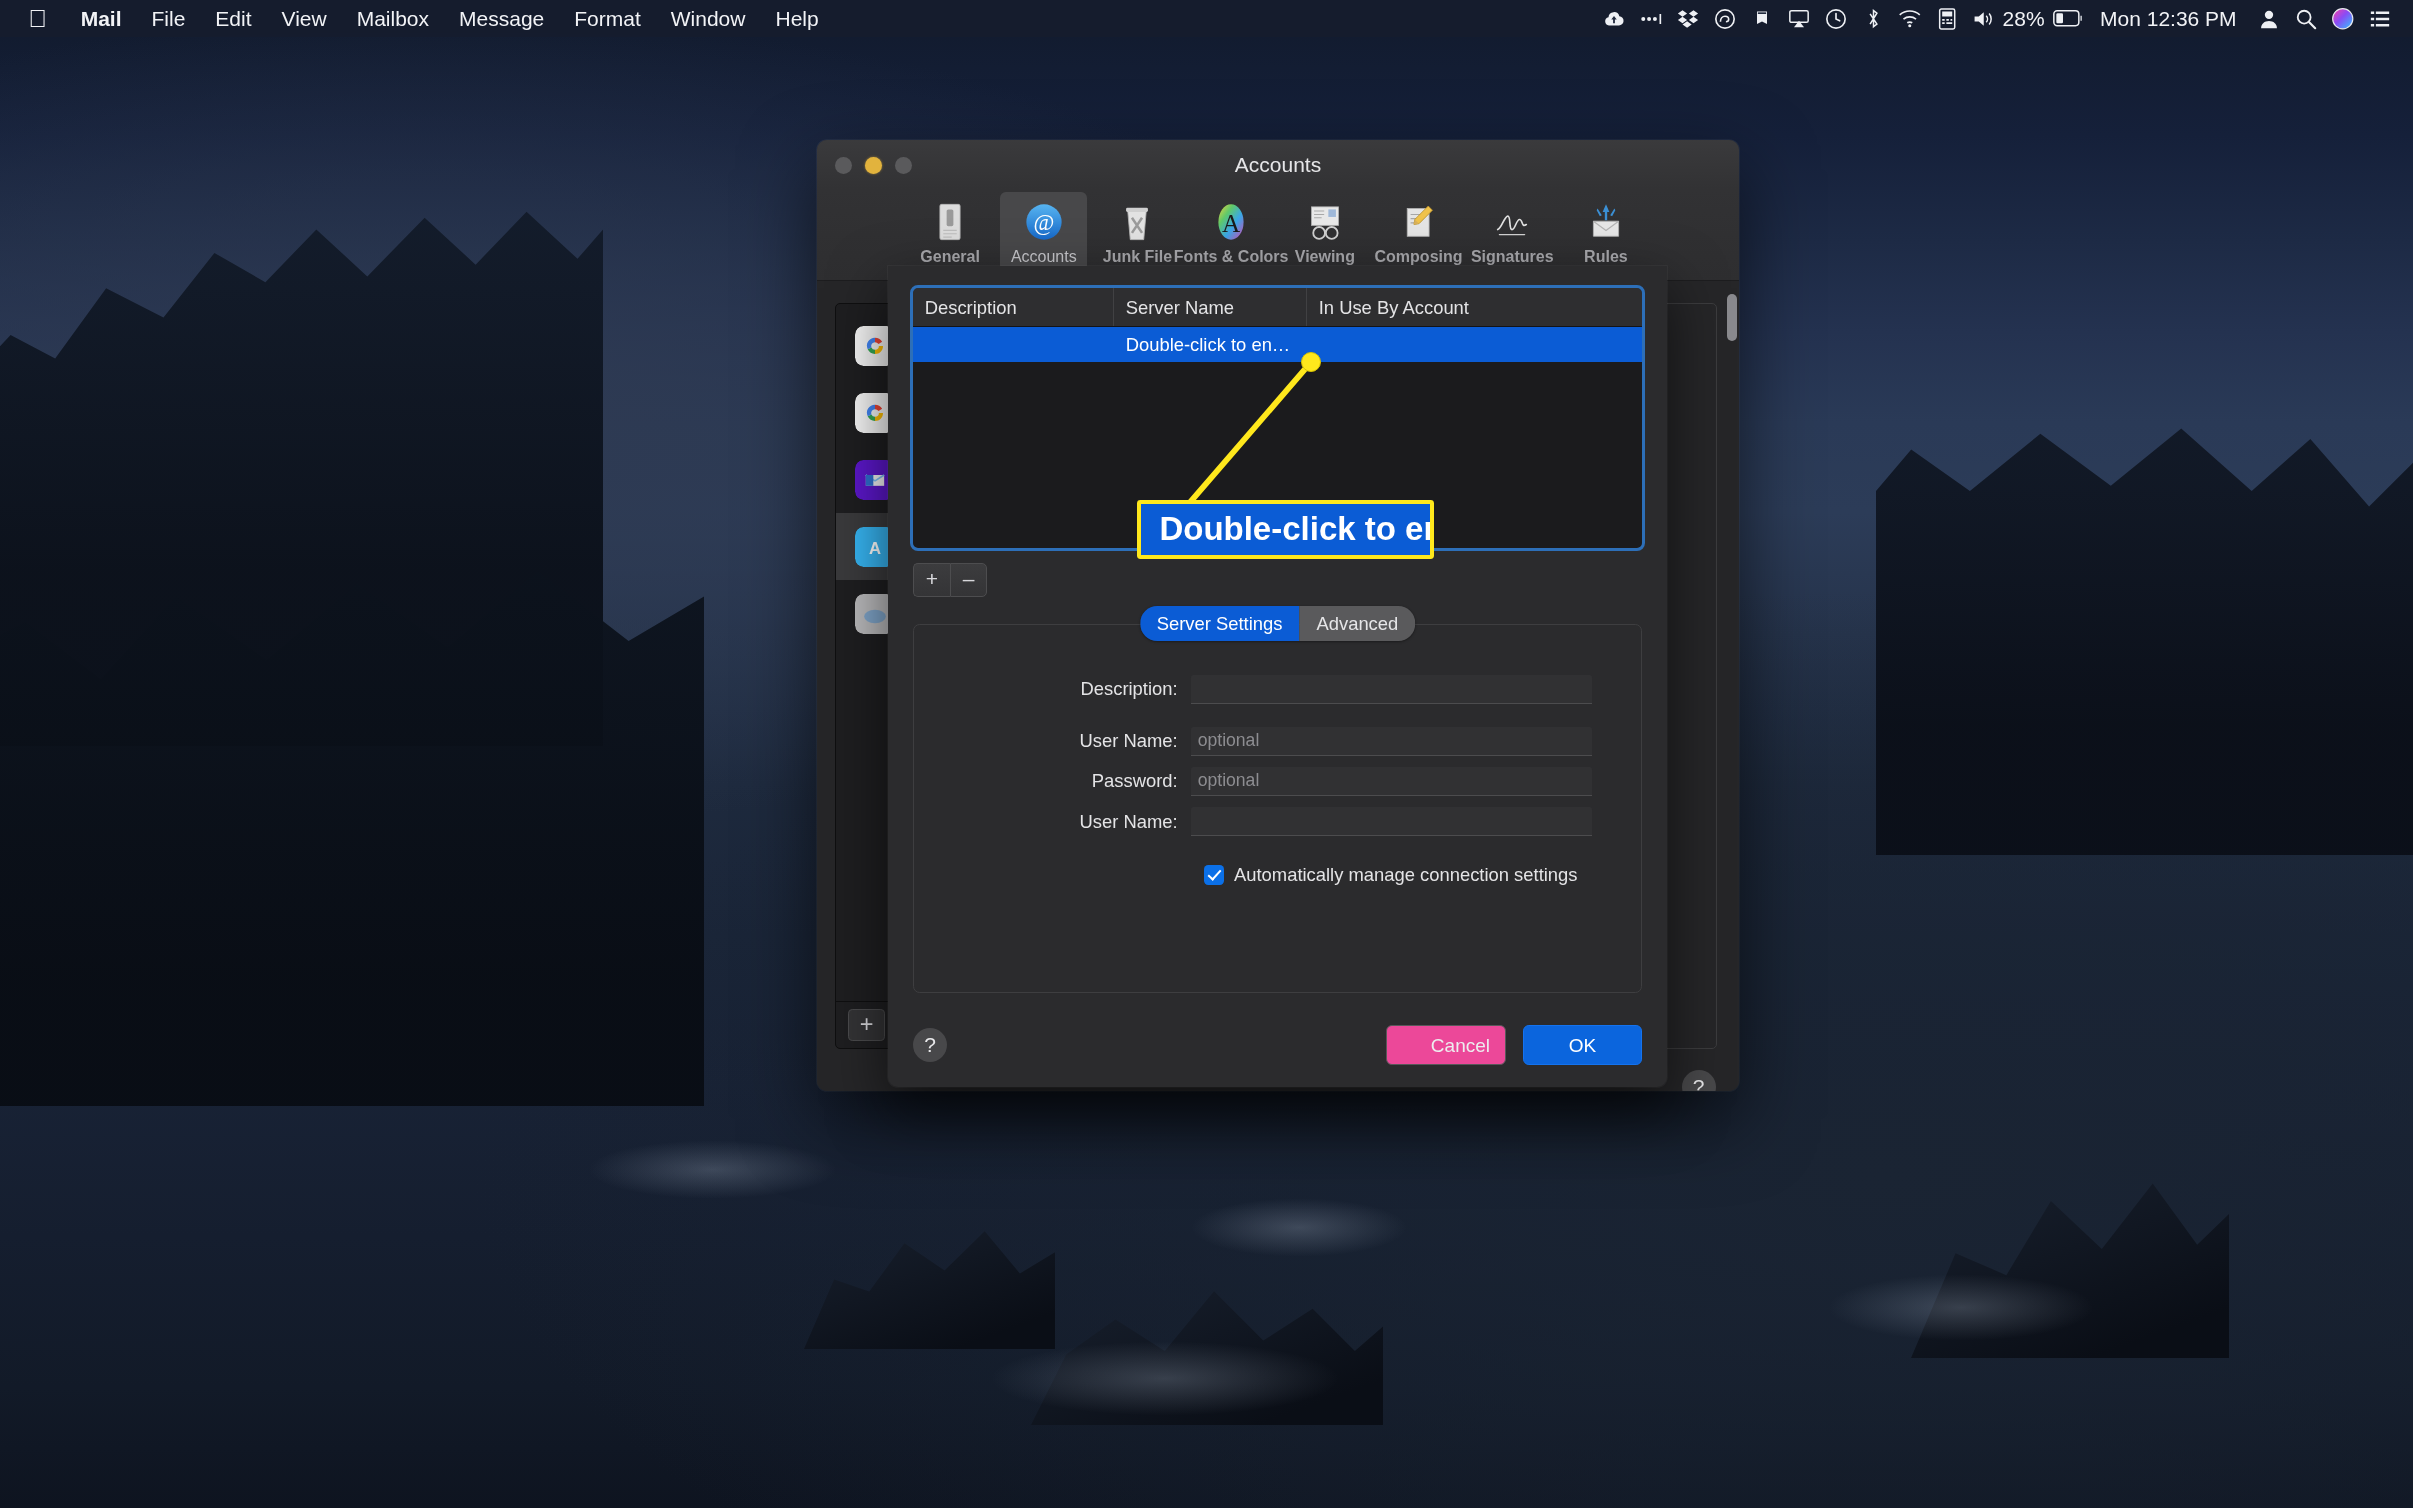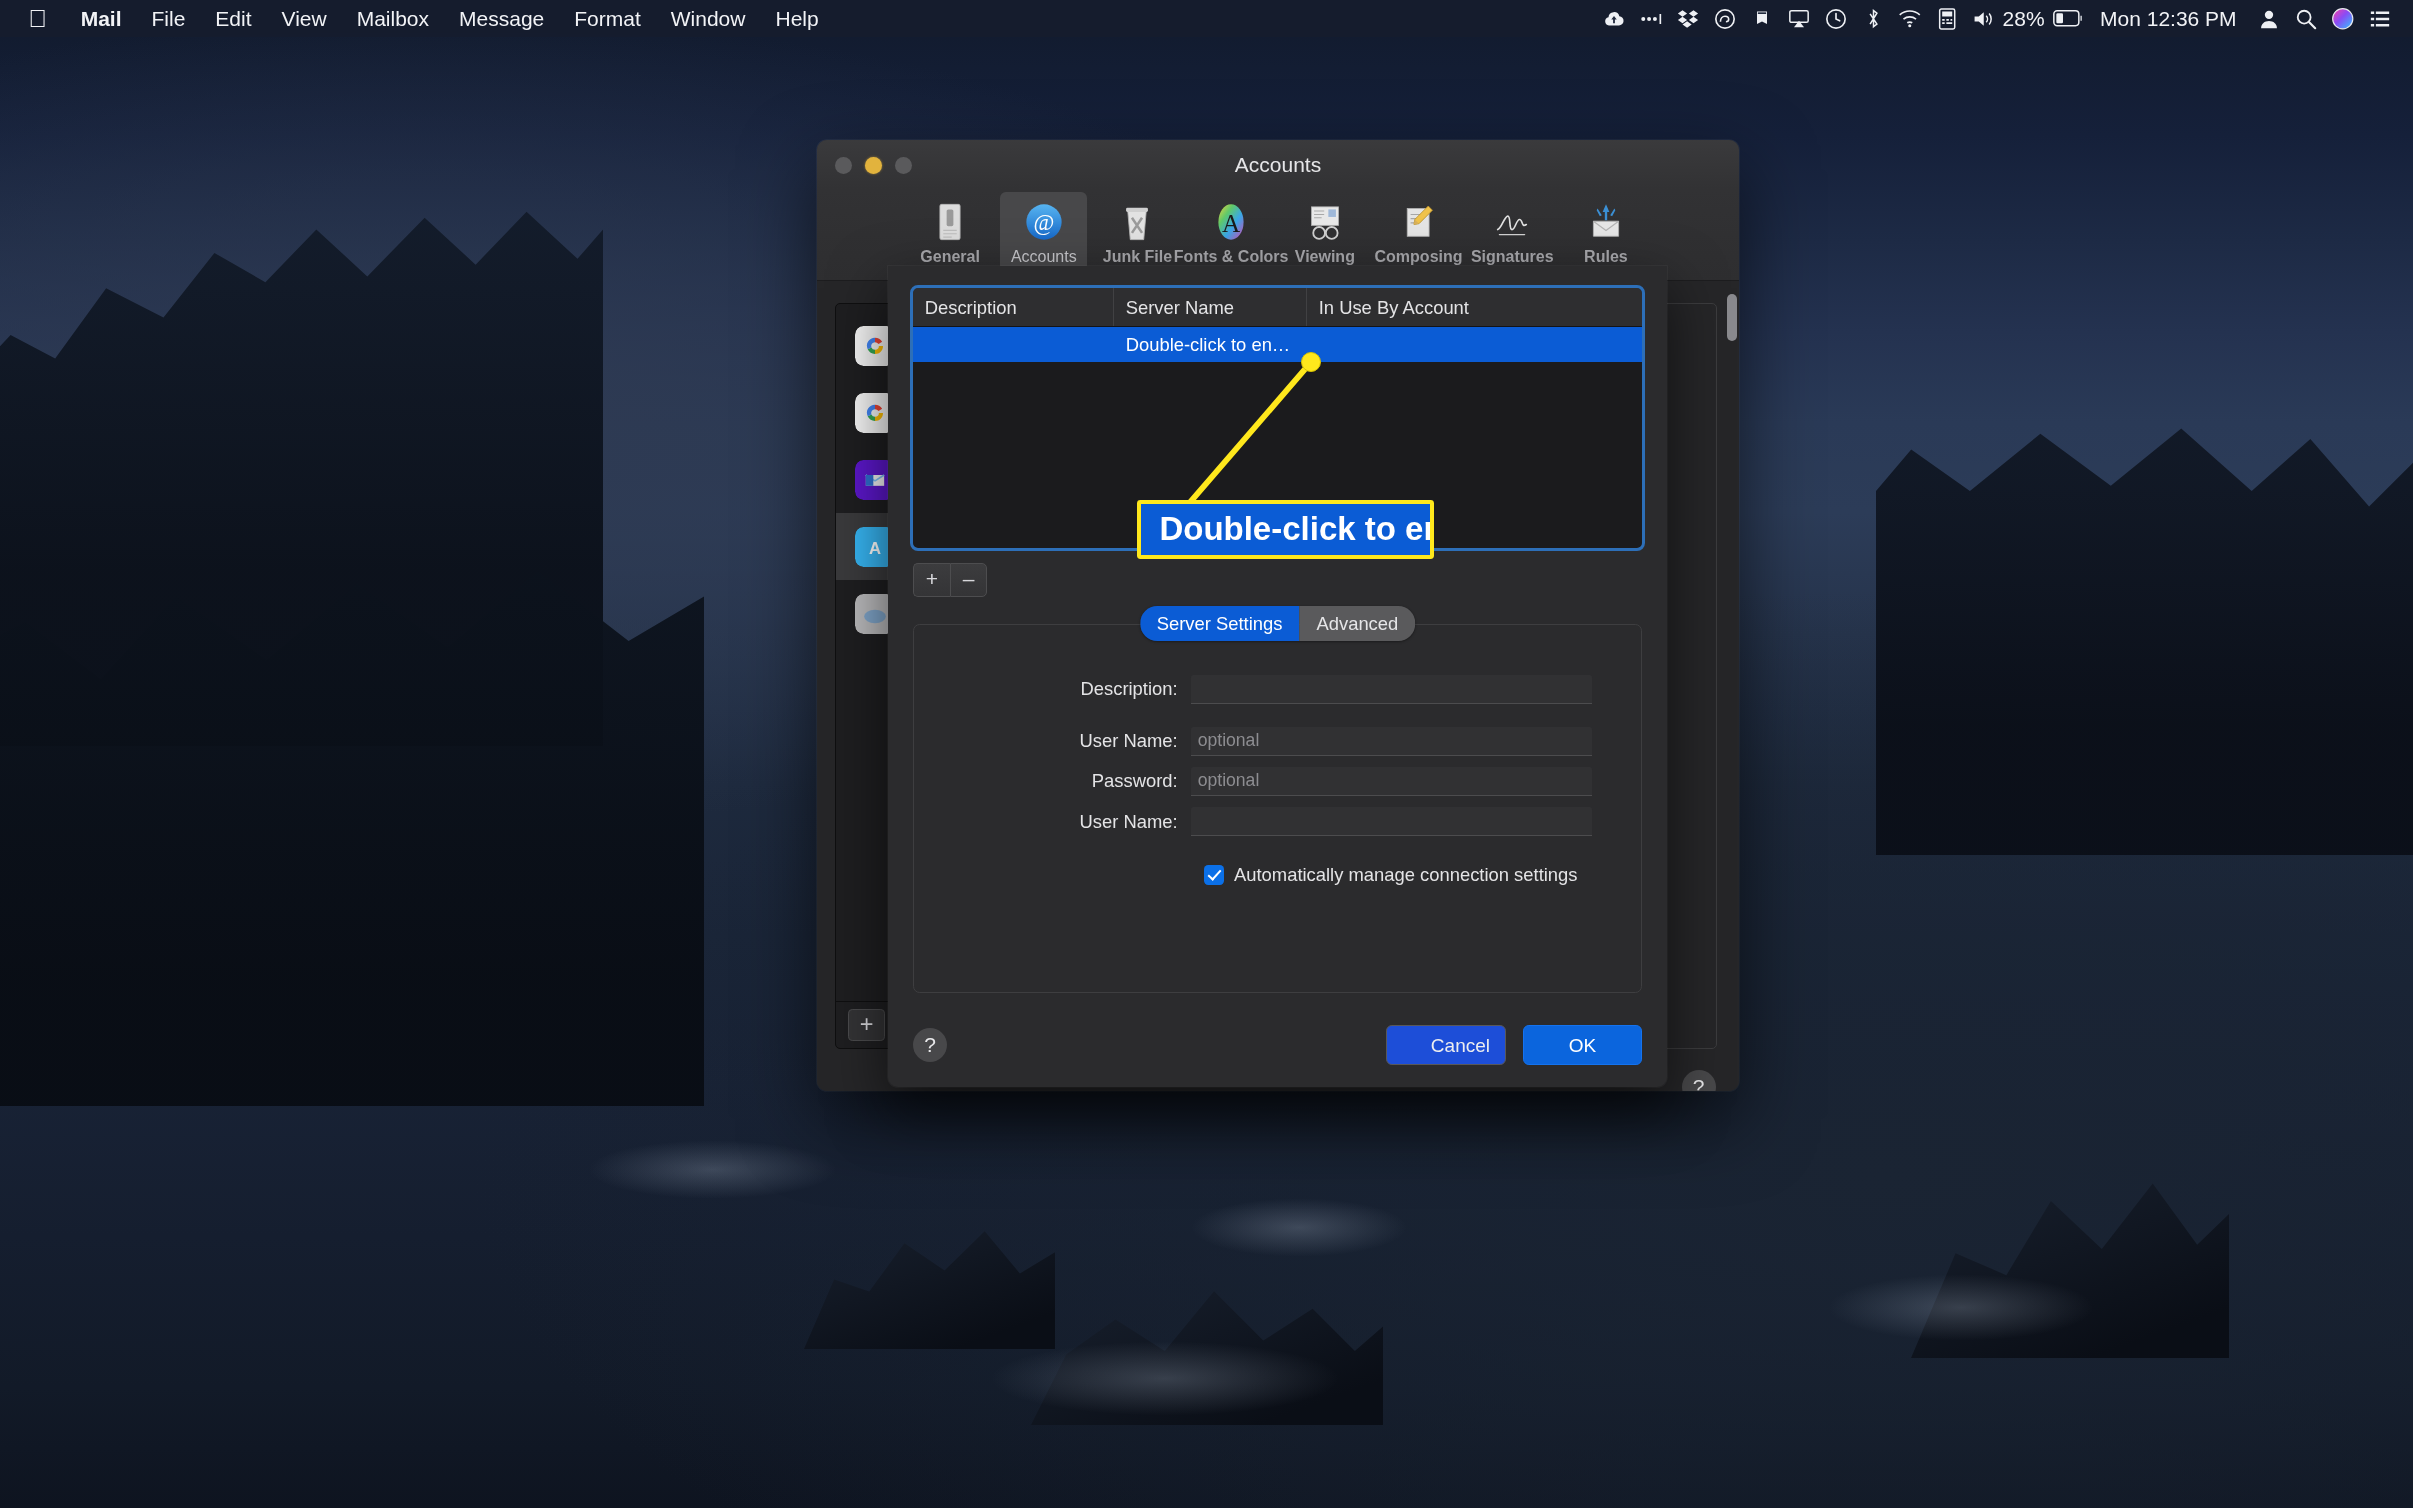--- a/index.html
+++ b/index.html
@@ -275,21 +275,21 @@
     width:34px; height:34px; border-radius:50%;
     background:#48484a; color:#e8e8ea;
     font-size:21px; line-height:34px; text-align:center;
   }
   .footer-btns { margin-left:auto; display:flex; gap:17px; }
   .btn {
     min-width:119px; height:40px; border-radius:5.9px;
     font-size:19px; line-height:40px; text-align:center;
     padding:0 15px;
   }
-  .btn.cancel { background:#1d4ed8; color:#ededef; border:0.8px solid #58585a;padding-left:44px; }
+  .btn.cancel { background:#ec4899; color:#ededef; border:0.8px solid #58585a;padding-left:44px; }
   .btn.ok     { background:#0b65dd; color:#ffffff; border:0.8px solid #1473ef; }
 
   
   #callout-layer { position:absolute; inset:0; z-index:40; pointer-events:none; }
   #callout-dot {
     position:absolute; left:1301px; top:352px;
     width:20px; height:20px; border-radius:50%;
     background:#ffe81c; border:1.7px solid #d9c400;
   }
   #callout-box {

